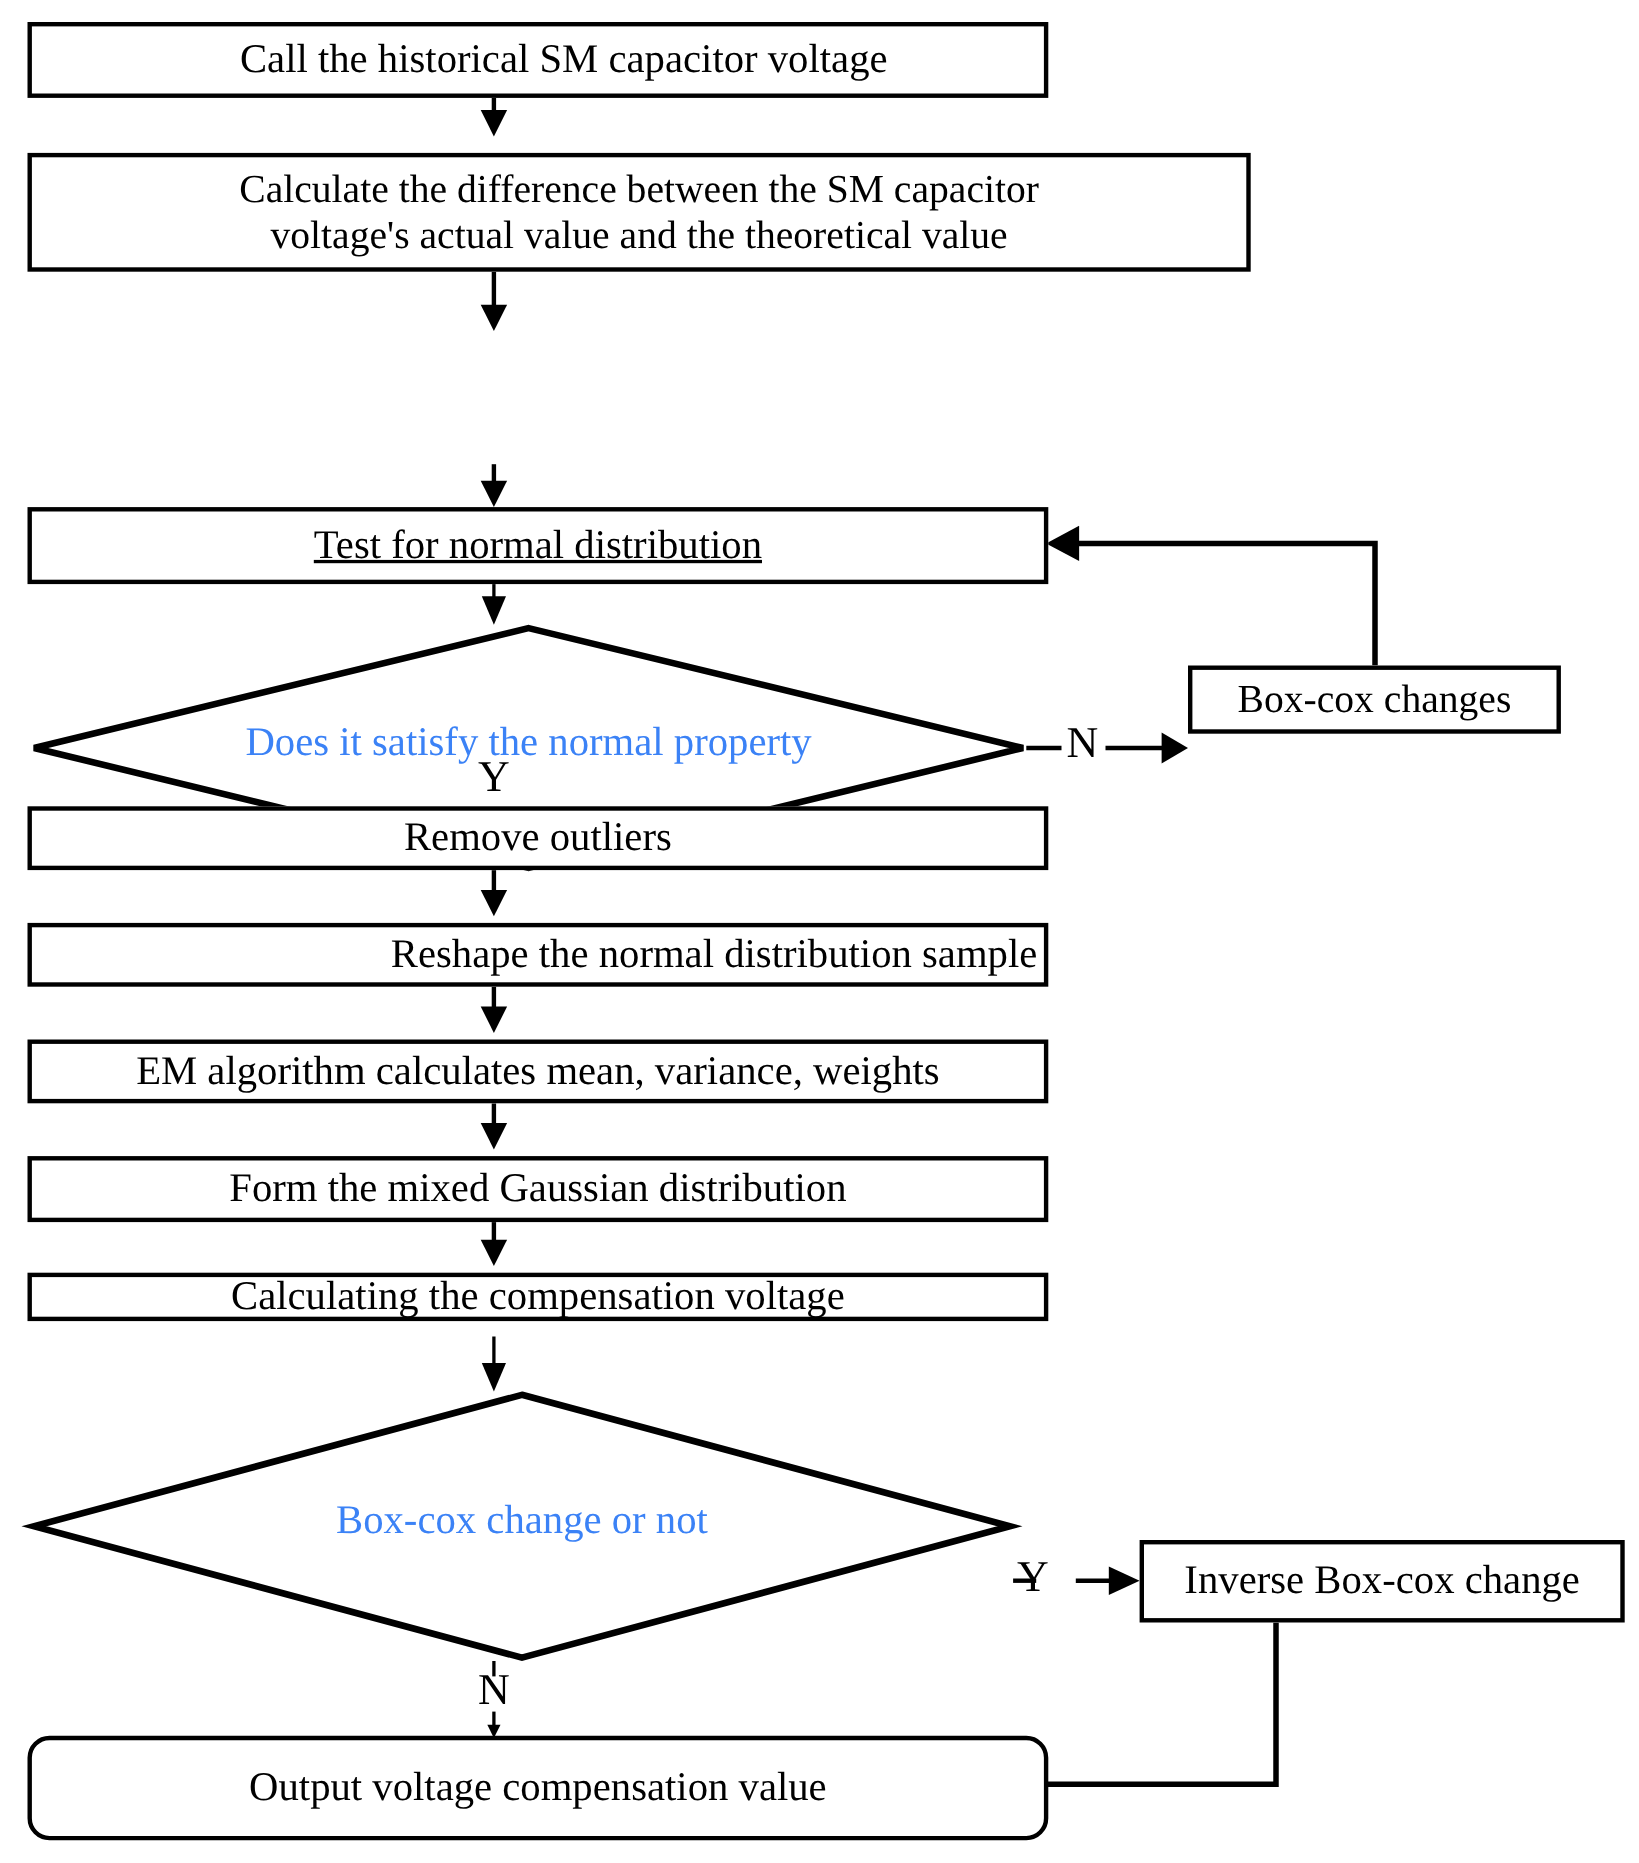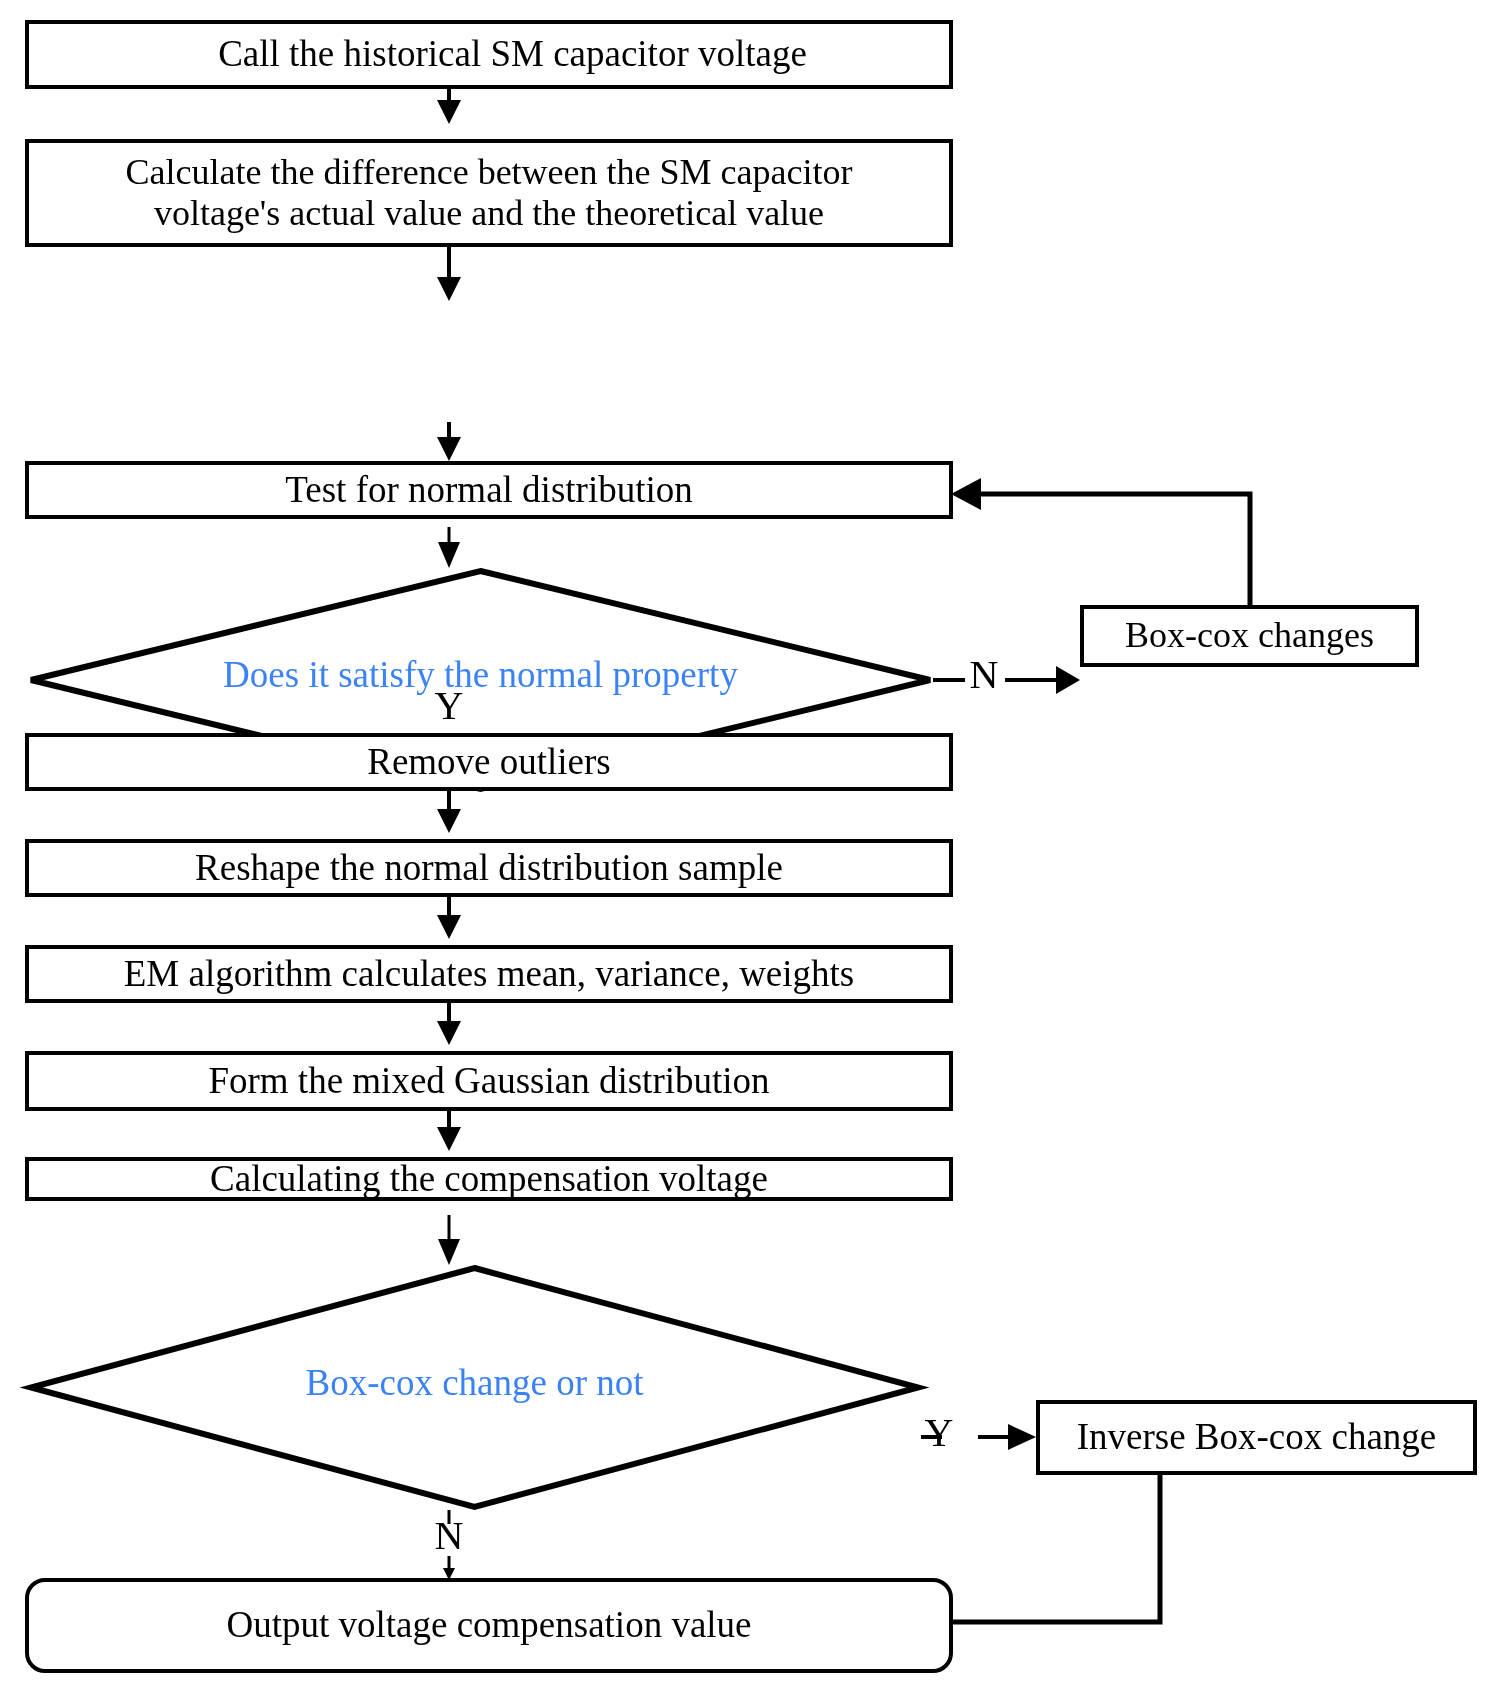--- a/index.html
+++ b/index.html
@@ -157,46 +157,46 @@
       <line x1="449" y1="1510" x2="449" y2="1524" stroke="#000000" stroke-width="3"></line>
       <line x1="449" y1="1556" x2="449" y2="1572" stroke="#000000" stroke-width="3"></line>
       <polygon points="443,1568 455,1568 449,1580" fill="#000000"></polygon>
     </g>
   </svg>
 
   <div class="node" style="left:25px; top:20px; width:928px; height:69px; font-size:37px;padding-left:47px;">
     <span class="node-text">Call the historical SM capacitor voltage</span>
   </div>
 
-  <div class="node" style="left:25px; top:139px; width:928px; height:108px; font-size:36px;">
+  <div class="node" style="left:25px; top:139px; width:1112px; height:108px; font-size:36px;">
     <span class="node-text">Calculate the difference between the SM capacitor
 voltage's actual value and the theoretical value</span>
   </div>
 
 
-  <div class="node" style="left:25px; top:461px; width:928px; height:58px; font-size:37px;">
+  <div class="node" style="left:25px; top:461px; width:928px; height:70px; font-size:37px;text-decoration:underline;">
     <span class="node-text">Test for normal distribution</span>
   </div>
 
   <div class="diamond-wrap" style="left:28px; top:568px; width:905px; height:224px;">
     <svg width="905" height="224" viewBox="0 0 905 224">
       <polygon points="452.5,3 902,112 452.5,221 3,112" fill="#ffffff" stroke="#000000" stroke-width="6"></polygon>
     </svg>
     <span class="diamond-label" style="top:85px; font-size:37px;">Does it satisfy the normal property</span>
   </div>
 
   <div class="node" style="left:1080px; top:605px; width:339px; height:62px; font-size:36px;">
     <span class="node-text">Box-cox changes</span>
   </div>
 
   <div class="node" style="left:25px; top:733px; width:928px; height:58px; font-size:37px;">
     <span class="node-text">Remove outliers</span>
   </div>
 
-  <div class="node" style="left:25px; top:839px; width:928px; height:58px; font-size:37px;">
+  <div class="node" style="left:25px; top:839px; width:928px; height:58px; font-size:37px;text-align:right;">
     <span class="node-text">Reshape the normal distribution sample</span>
   </div>
 
   <div class="node" style="left:25px; top:945px; width:928px; height:58px; font-size:37px;">
     <span class="node-text">EM algorithm calculates mean, variance, weights</span>
   </div>
 
   <div class="node" style="left:25px; top:1051px; width:928px; height:60px; font-size:37px;">
     <span class="node-text">Form the mixed Gaussian distribution</span>
   </div>

